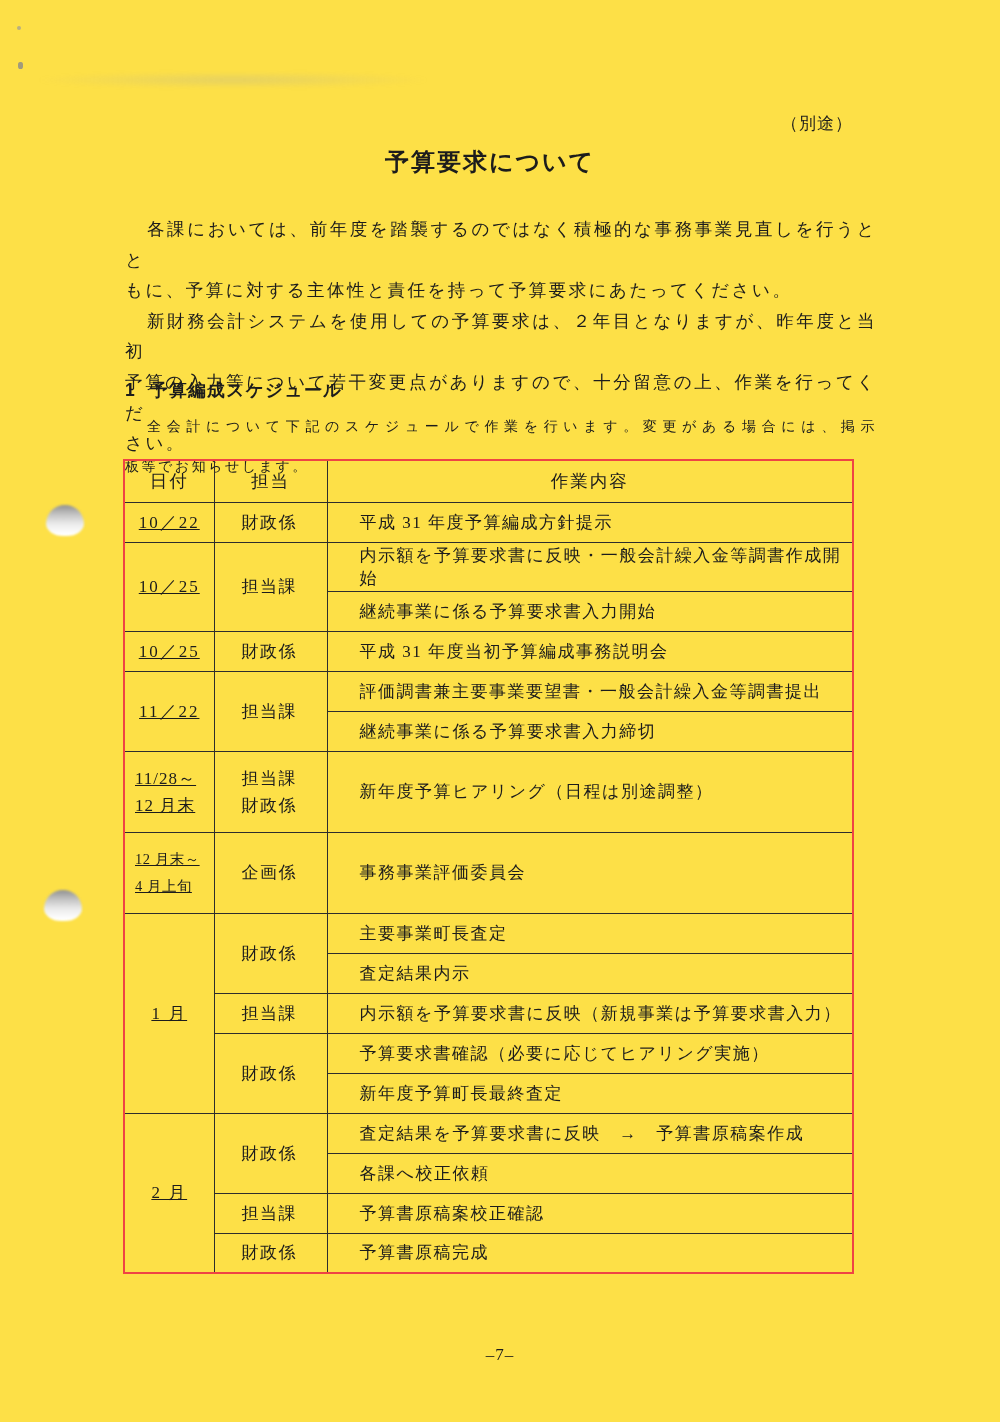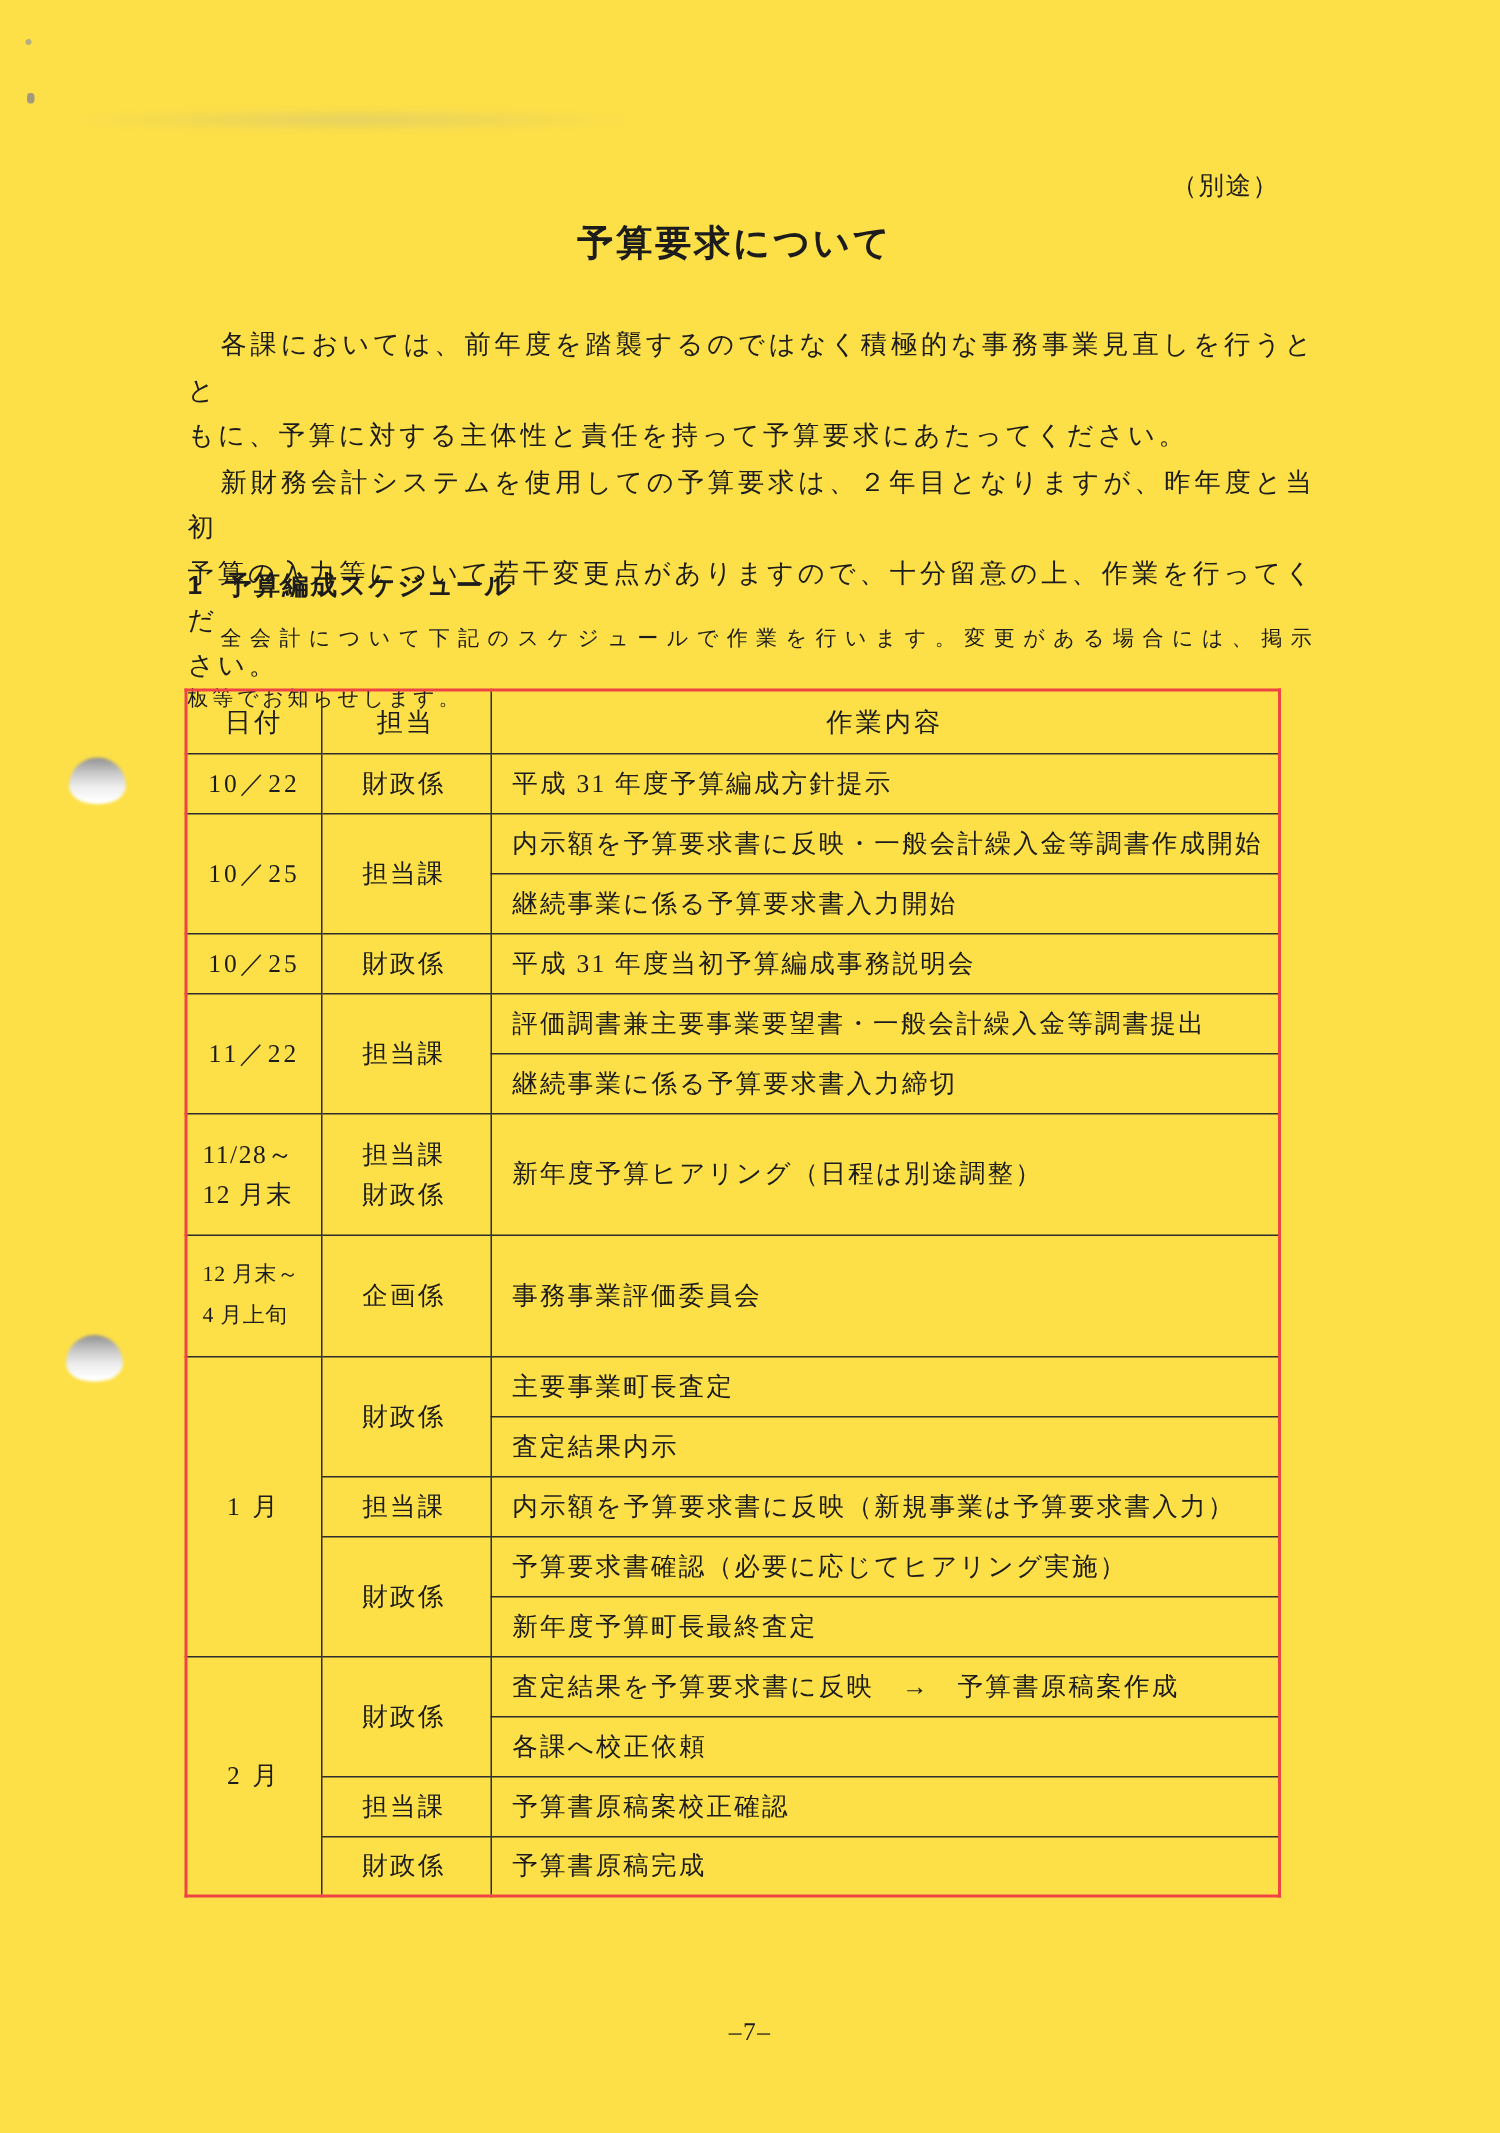--- a/index.html
+++ b/index.html
@@ -72,25 +72,25 @@
     border: 2px solid #ef4444;
   }
   .schedule-table th, .schedule-table td {
     border: 1px solid #2d2d2d; font-weight: normal;
     vertical-align: middle; overflow: hidden;
   }
   .schedule-table thead tr { height: 42px; }
   .schedule-table tbody tr { height: 40px; }
   .schedule-table tbody tr.tall { height: 81px; }
   .schedule-table th { text-align: center; font-size: 17.5px; letter-spacing: 2px; }
-  td.col-date { text-align: center; font-size: 17px; letter-spacing: 2px; }
+  td.col-date { text-align: center; font-size: 17px; letter-spacing: 2px; text-decoration: underline; }
   td.col-date.left { text-align: left; padding-left: 10px; letter-spacing: 1px; }
   td.col-date.small { font-size: 14.5px; letter-spacing: 0.5px; }
   td.col-staff { text-align: left; padding-left: 27px; font-size: 17px; letter-spacing: 1.5px; }
-  td.col-task { text-align: left; padding-left: 14px; letter-spacing: 1.5px; }
+  td.col-task { text-align: left; padding-left: 32px; letter-spacing: 1.5px; }
   .cell-line { line-height: 27px; }
 
   
   .page-number {
     position: absolute; top: 1345px; left: 0; width: 100%;
     text-align: center; font-size: 17px; letter-spacing: 1px;
   }
 </style>
 </head>
 <body>

